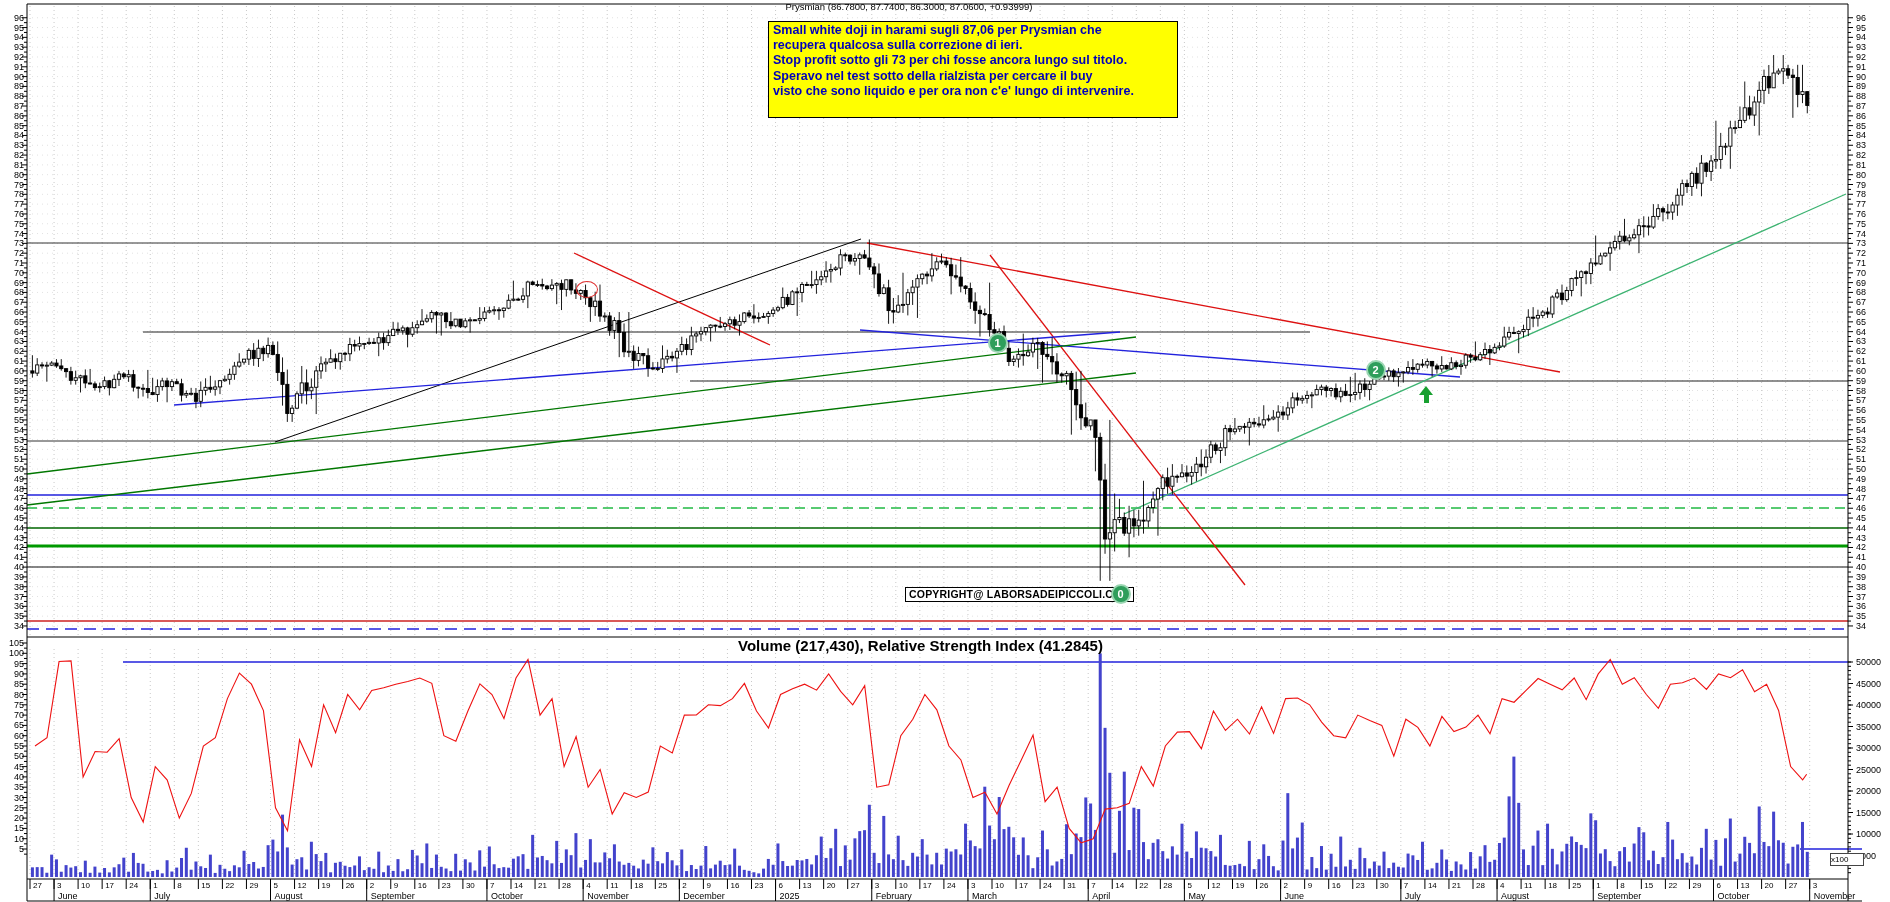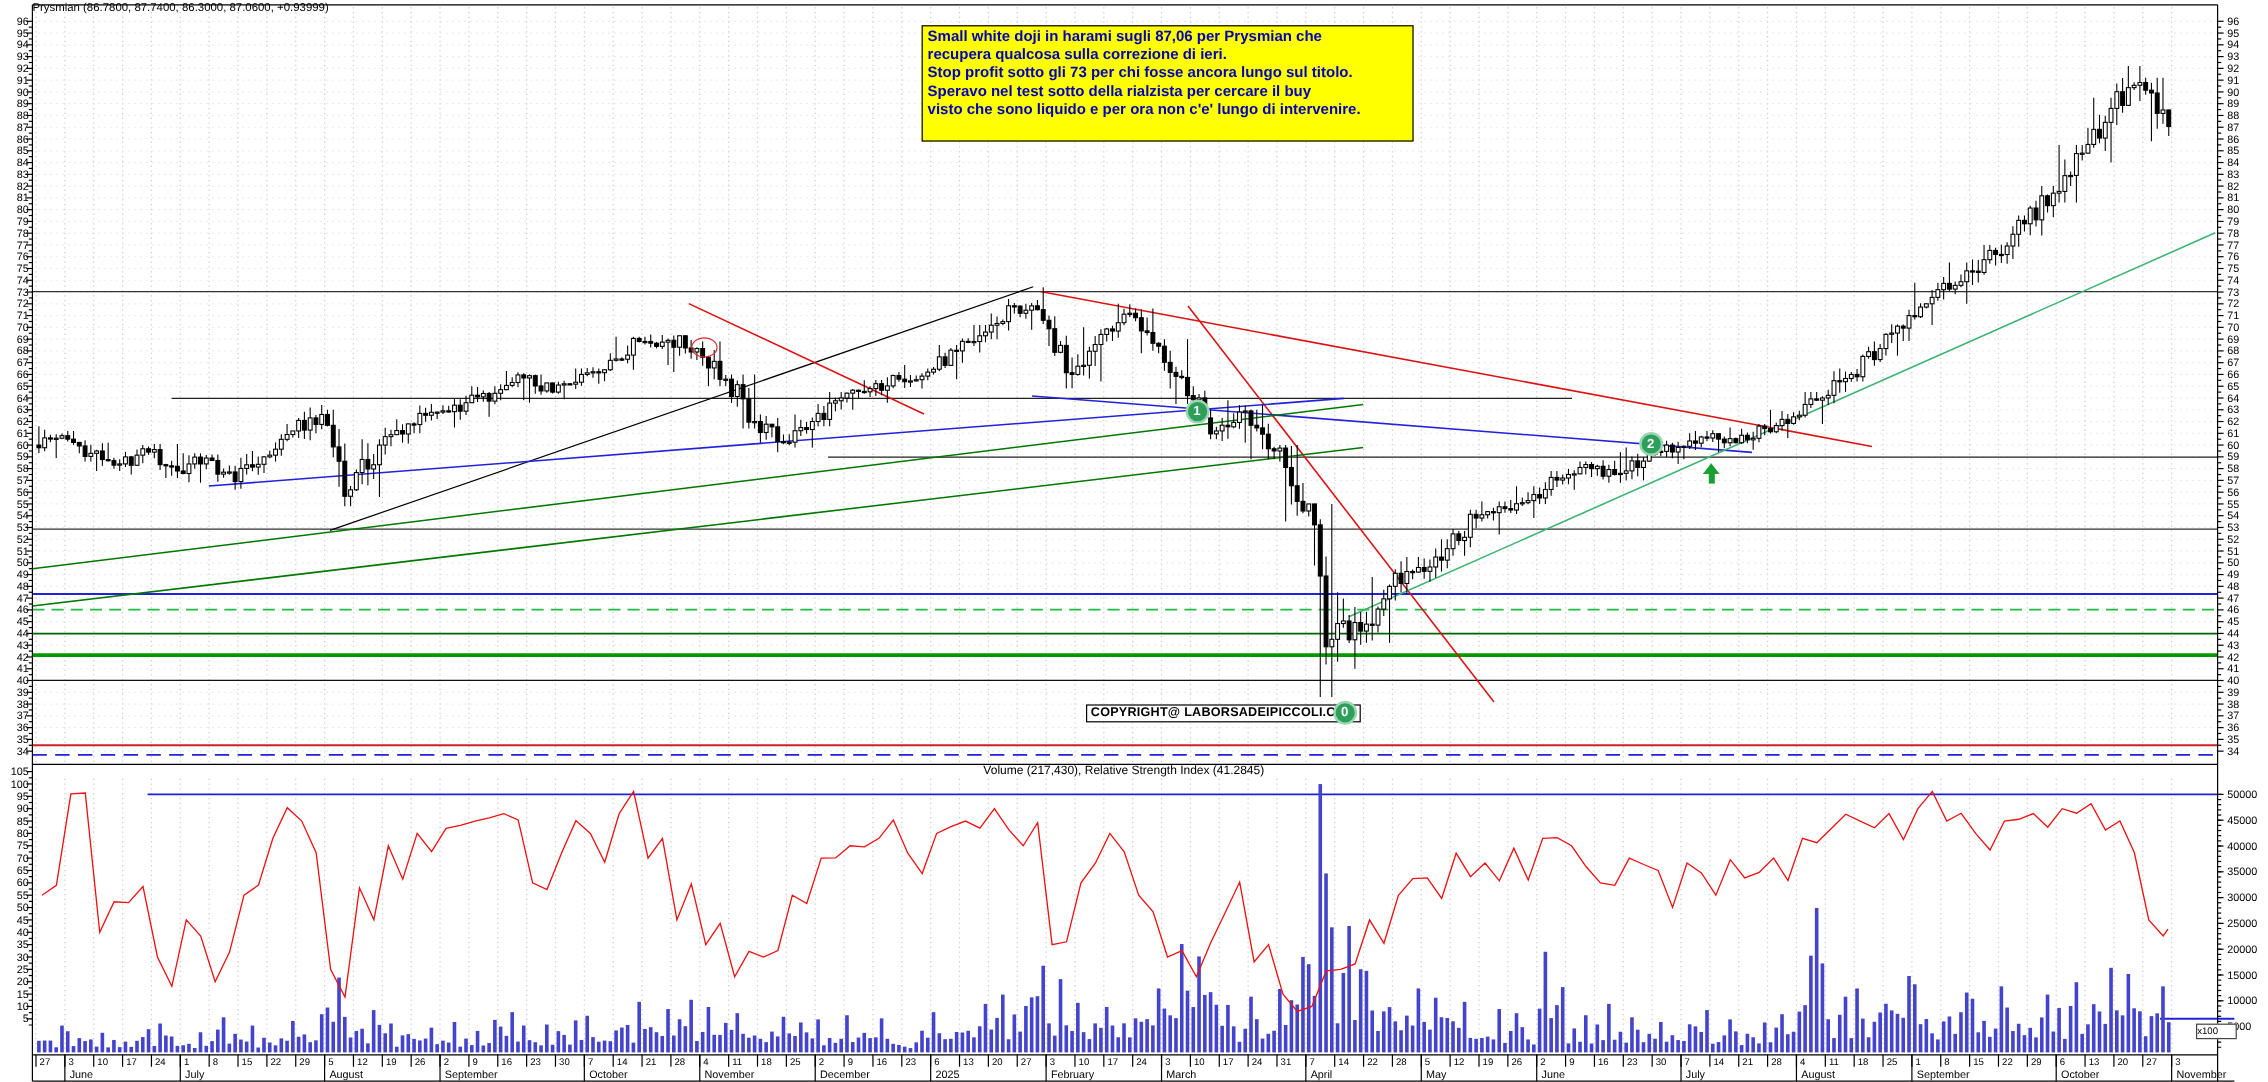--- a/index.html
+++ b/index.html
@@ -1,22 +1,22 @@
 <!DOCTYPE html>
 <html><head>
 <meta charset="utf-8">
 <style>
   html,body{margin:0;padding:0;background:#fff;}
   .stage{position:relative;width:1890px;height:902px;background:#fff;
          font-family:"Liberation Sans",sans-serif;overflow:hidden;}
   #chart-svg{position:absolute;left:0;top:0;}
-  .main-title{position:absolute;left:27px;top:1px;width:1764px;text-align:left;
+  .main-title{position:absolute;left:27px;top:1px;width:1764px;text-align:center;
               font-size:9.5px;color:#000;}
-  .panel2-title{position:absolute;left:26px;top:637px;width:1821px;text-align:center;
-              font-size:10px;color:#000;}
+  .panel2-title{position:absolute;left:10px;top:637px;width:1821px;text-align:center;
+              font-size:15px;color:#000;font-weight:bold;}
   .annotation-box{position:absolute;left:768px;top:21px;width:400px;
               background:#ffff00;border:1px solid #000;padding:1px 4px 18px 4px;}
   .annotation-box div{font-size:12.5px;line-height:15.2px;font-weight:bold;color:#0000bb;white-space:nowrap;}
   .copyright-box{position:absolute;left:905px;top:587px;background:#fff;border:1.5px solid #000;
               padding:0 3px;font-size:10.5px;font-weight:bold;color:#000;letter-spacing:.2px;line-height:13px;}
   .unit-box{position:absolute;left:1830px;top:853px;width:32px;height:11px;border:1px solid #444;
               background:#fff;font-size:8px;line-height:11px;color:#000;}
   .marker{position:absolute;width:16px;height:16px;border-radius:50%;background:#2e9e5b;
               border:2.5px solid #9bd6b2;color:#fff;font-size:11px;line-height:16px;font-weight:bold;
               text-align:center;z-index:5;}

